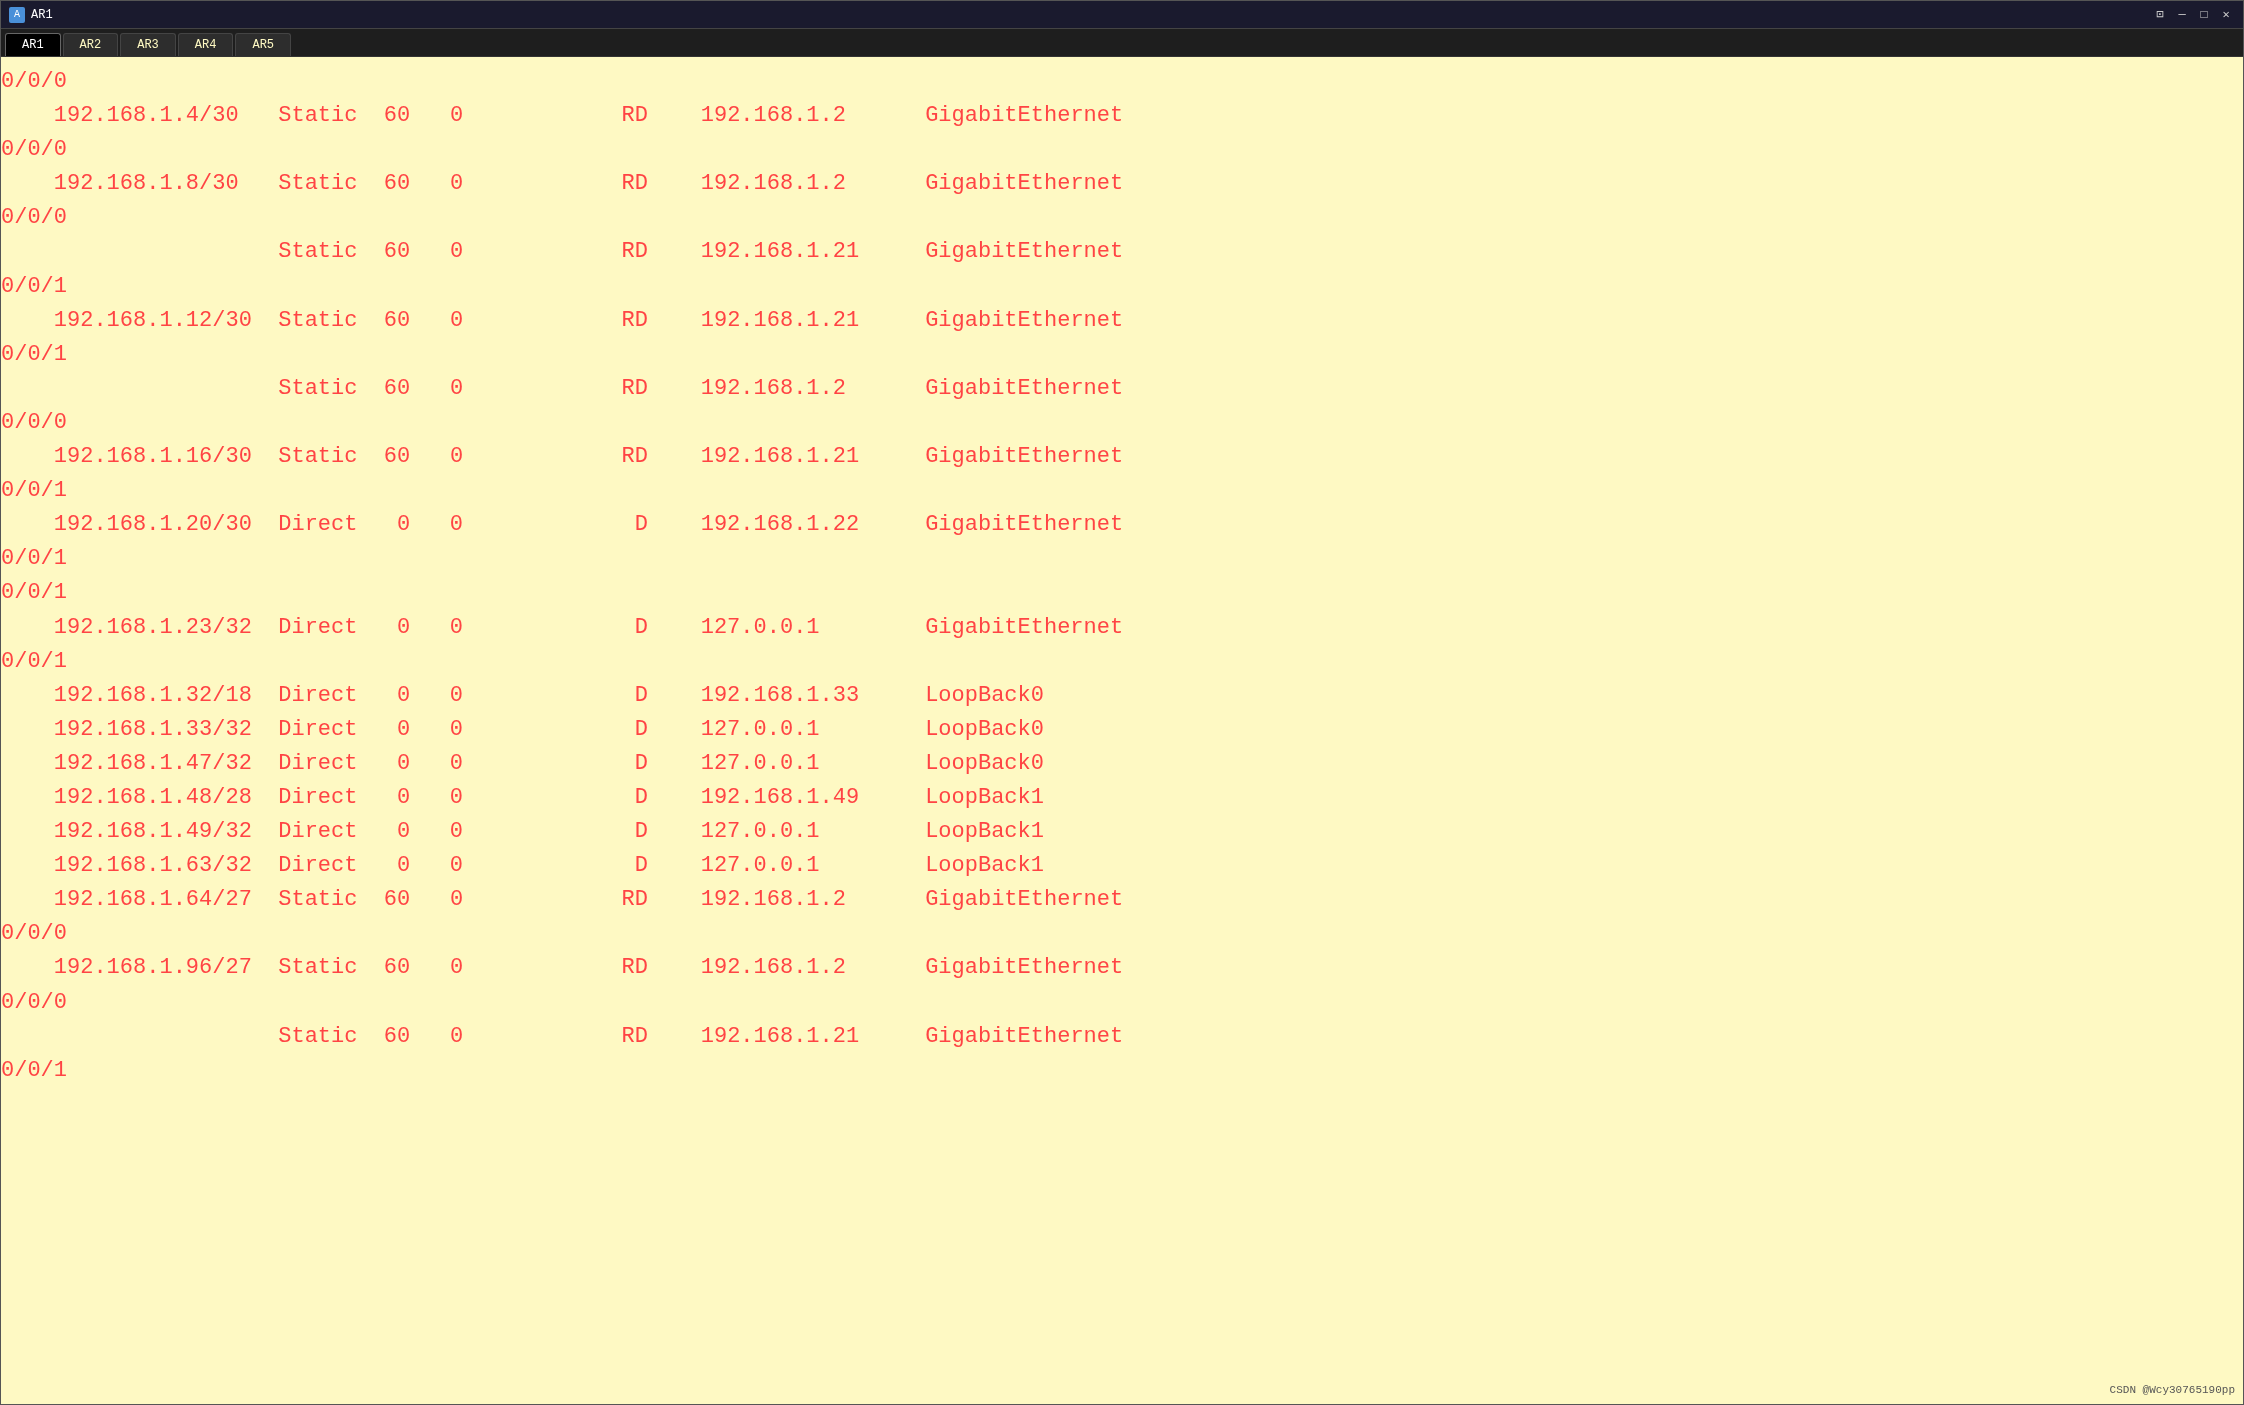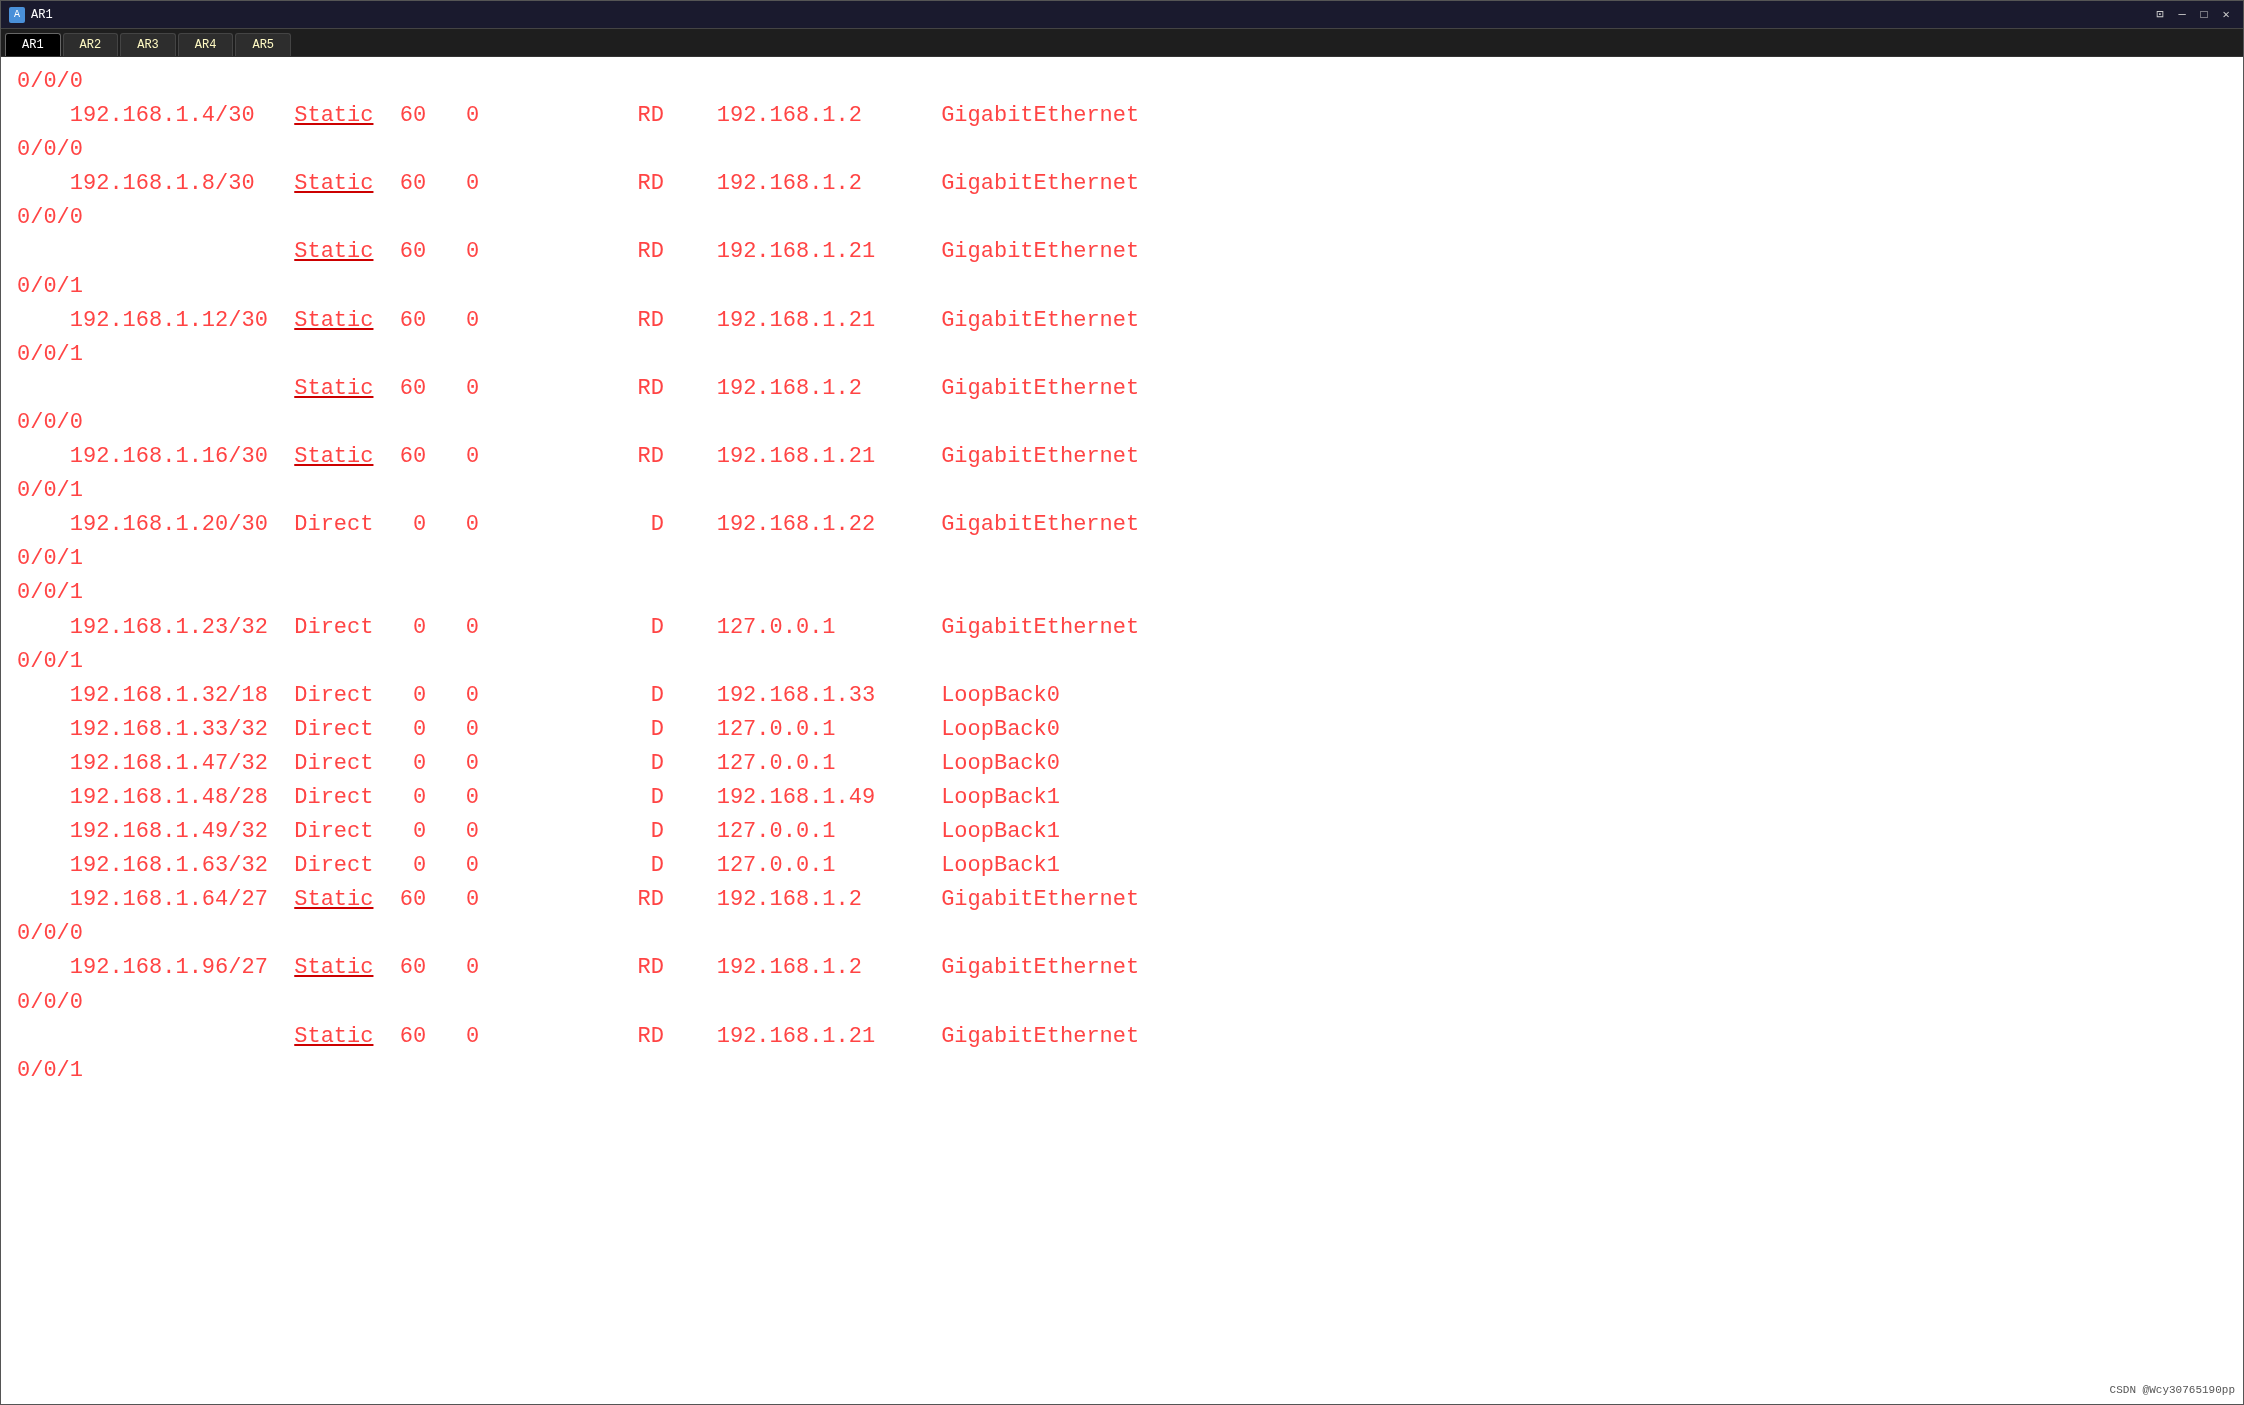--- a/index.html
+++ b/index.html
@@ -90,35 +90,34 @@
     }
 
     .tab.active {
       background: #000;
       color: #fff;
       border-color: #666;
     }
 
     .terminal {
       flex: 1;
-      background: #ffffff;
-      padding: 8px 16px;
+      background: #fef9c3;
+      padding: 8px 0;
       overflow: hidden;
       position: relative;
     }
 
     .line {
       line-height: 1.55;
       white-space: pre;
       color: #ff4444;
       font-size: 22px;
     }
 
     .line .red-underline {
-      text-decoration: underline;
       text-decoration-color: #cc0000;
     }
 
     .watermark {
       position: absolute;
       bottom: 8px;
       right: 8px;
       color: #555;
       font-size: 11px;
       text-align: center;

